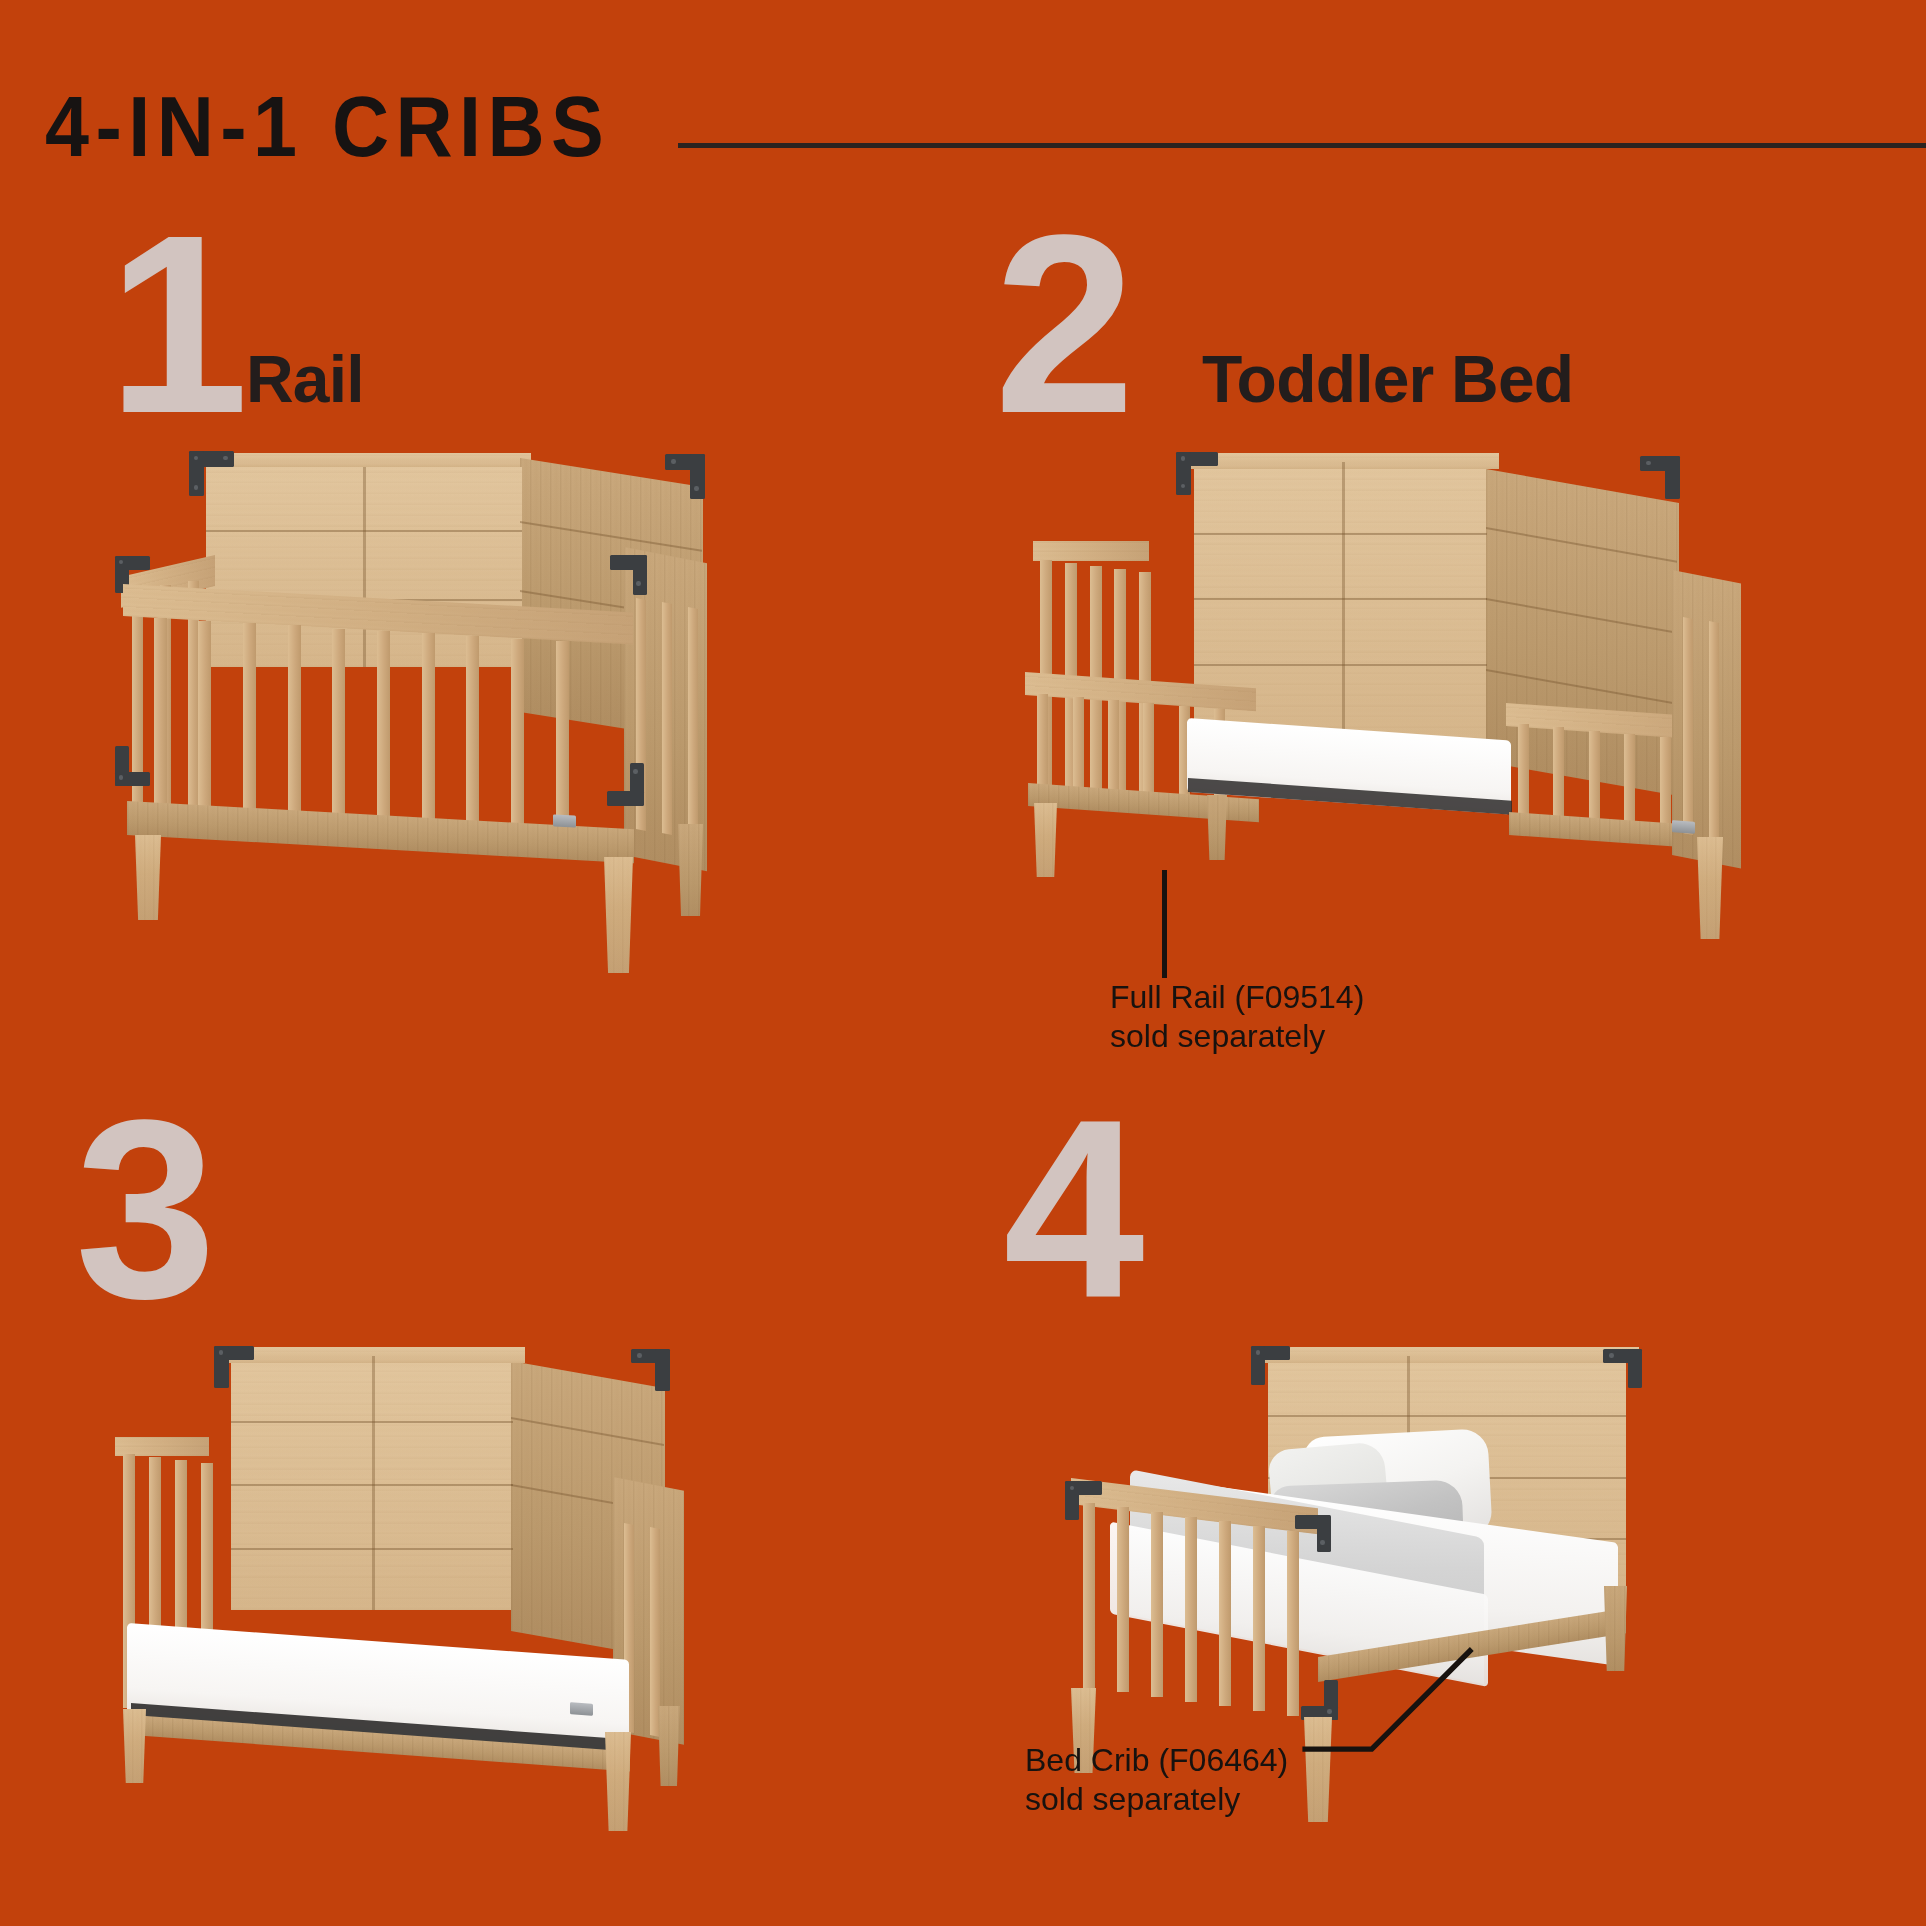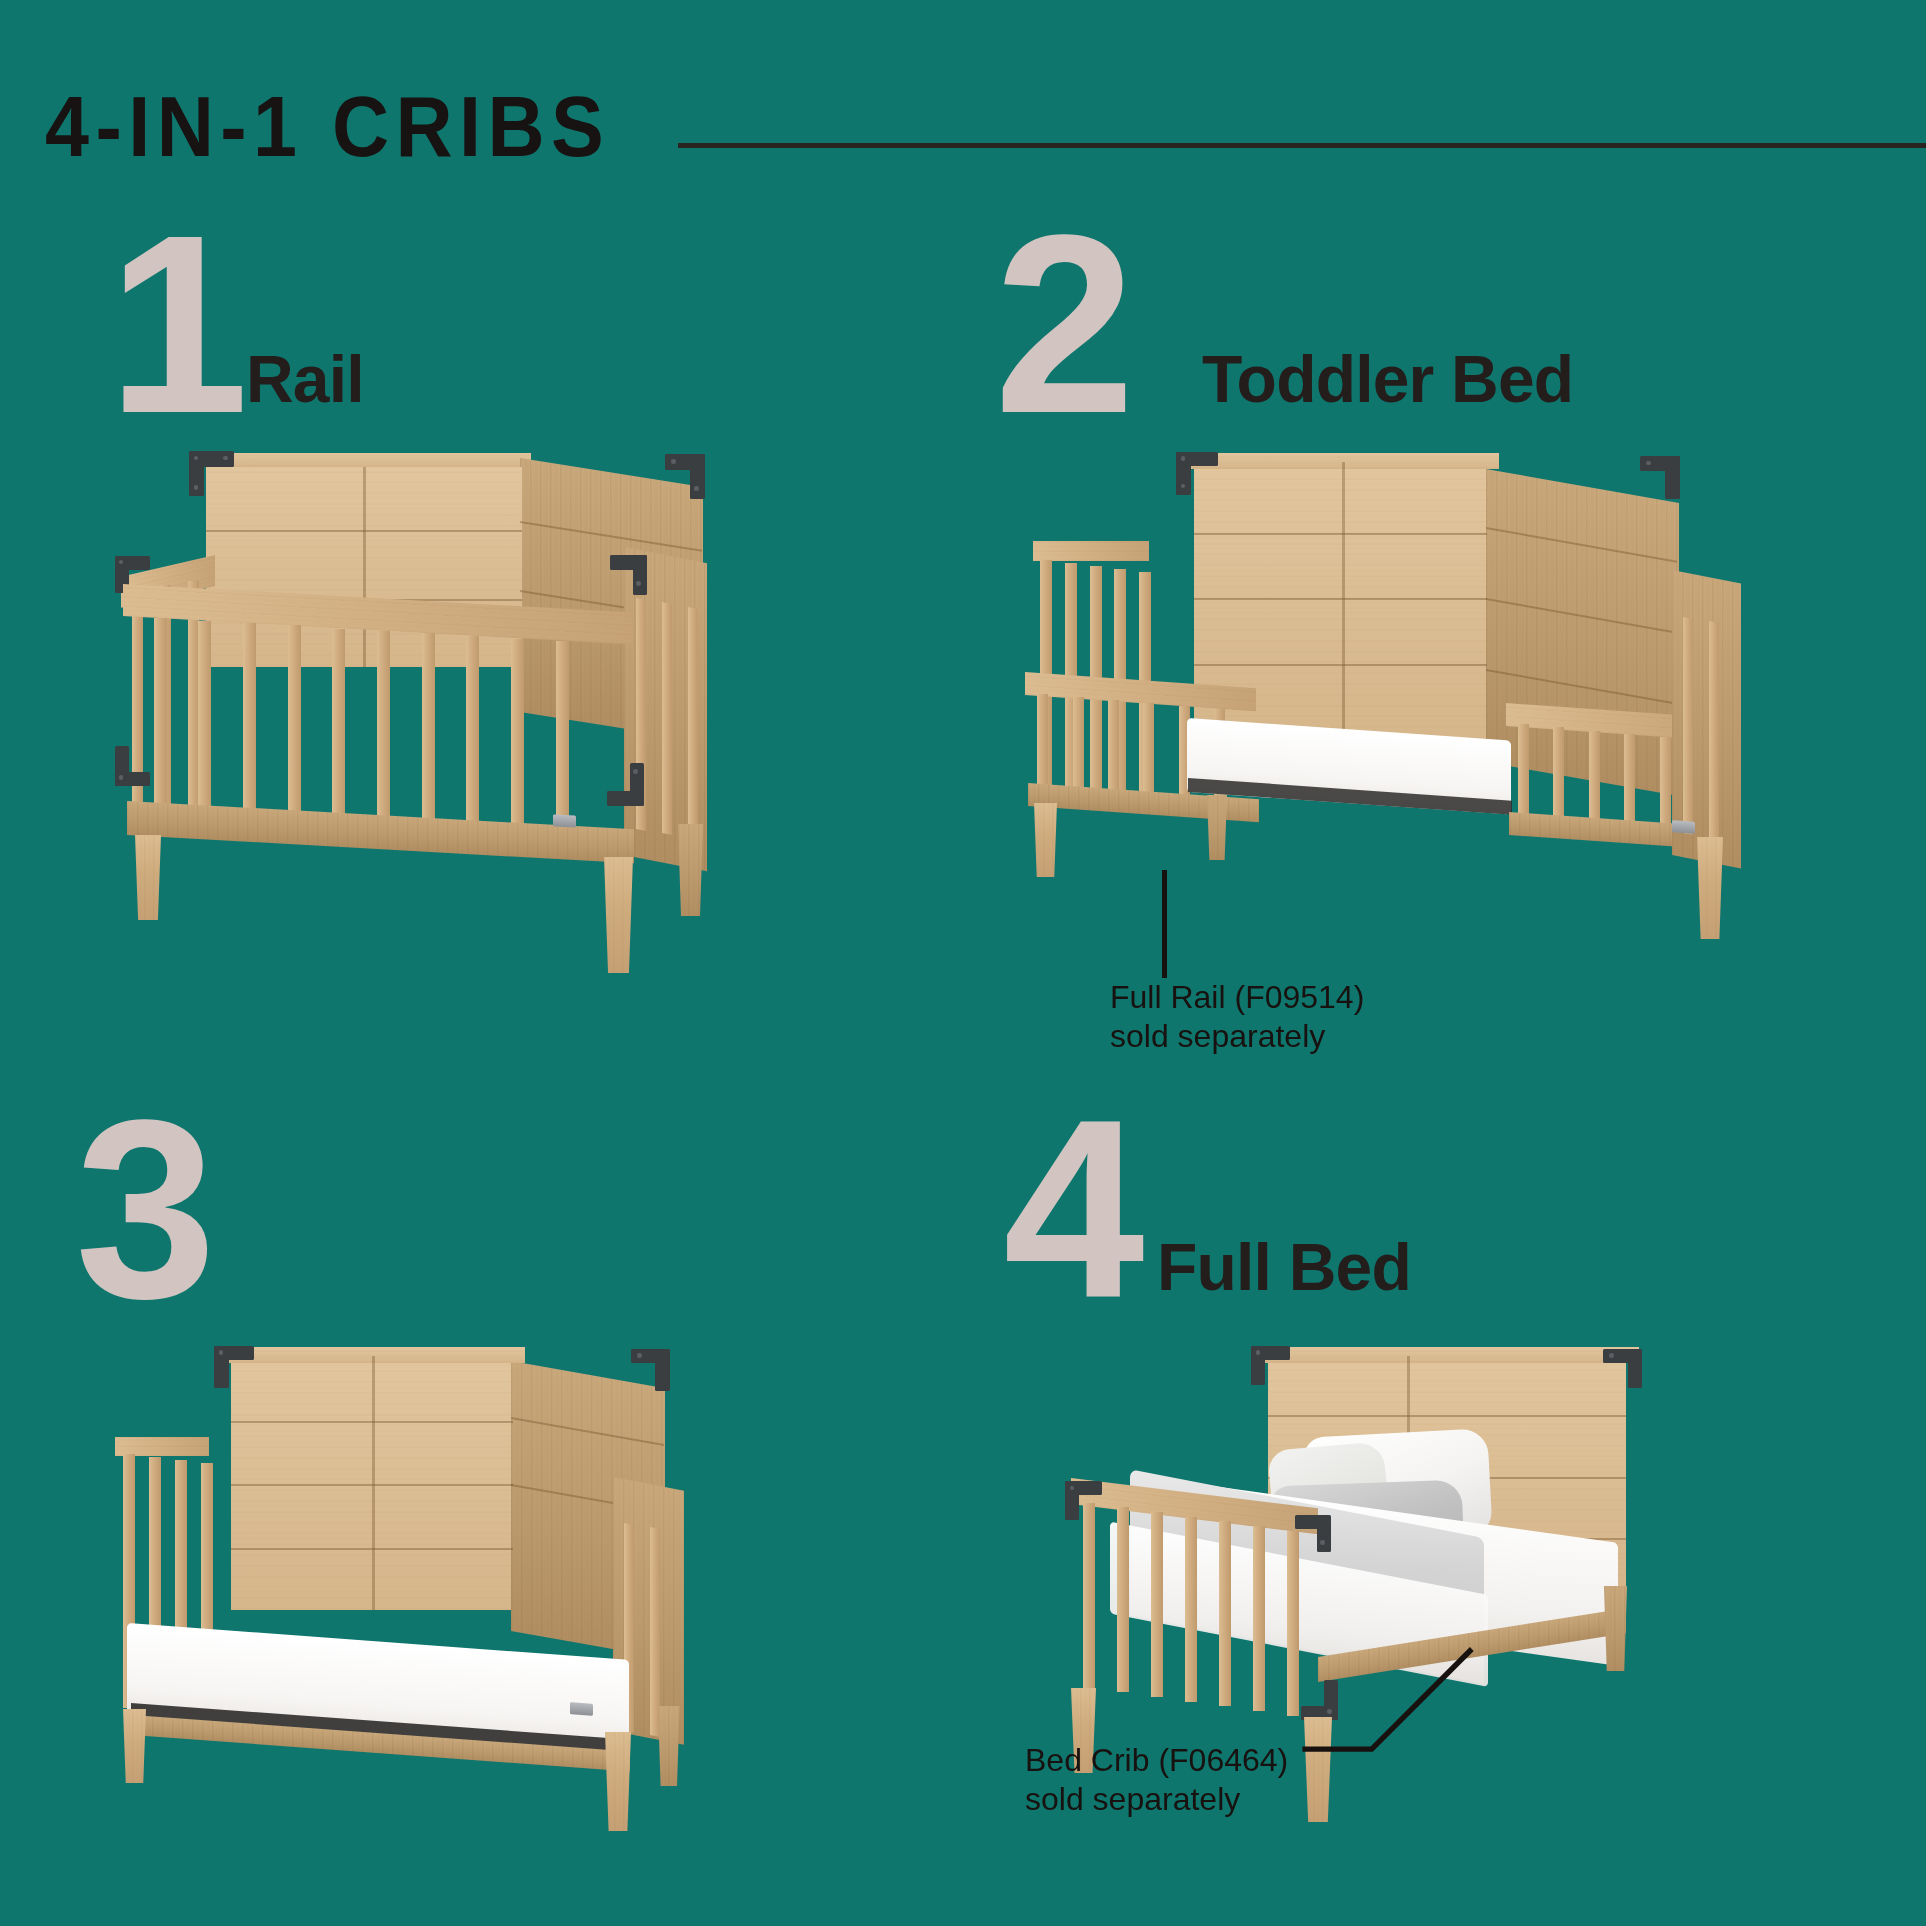--- a/index.html
+++ b/index.html
@@ -10,21 +10,21 @@
     height: 1926px;
     background: #ebe6e3;
     font-family: "Liberation Sans", sans-serif;
     overflow: hidden;
   }
 
   #stage {
     position: relative;
     width: 1926px;
     height: 1926px;
-    background: #0f766e;
+    background: #c2410c;
   }
 
   
   .header { position: absolute; left: 0; top: 0; width: 1926px; height: 231px; }
 
   .page-title {
     position: absolute;
     left: 45px;
     top: 83px;
     font-size: 86px;
@@ -413,21 +413,20 @@
       <div class="leg wood" style="left:31px;top:368px;width:23px;height:74px;clip-path:polygon(0 0,100% 0,88% 100%,12% 100%);"></div>
       <div class="leg wood" style="left:513px;top:391px;width:26px;height:99px;clip-path:polygon(0 0,100% 0,86% 100%,14% 100%);"></div>
       <div class="leg wood wood-dark" style="left:566px;top:365px;width:21.6px;height:80px;clip-path:polygon(0 0,100% 0,88% 100%,12% 100%);"></div>
 
       <div class="brand-plate" style="left:478px;top:362px;transform:skewY(4.2deg);"></div>
     </div>
   </div>
 
   <div class="panel" id="panel-4">
     <div class="panel-number">4</div>
-    <div class="panel-title">Full Bed</div>
 
     <div class="scene">
 
       <div class="wood wood-light" style="left:274px;top:15.4px;width:358px;height:231px;"></div>
       <div class="wood wood-light" style="left:264px;top:6.2px;width:381px;height:15.4px;"></div>
       <div class="seam" style="left:274px;top:74px;width:358px;"></div>
       <div class="seam" style="left:274px;top:136px;width:358px;"></div>
       <div class="seam" style="left:274px;top:197px;width:358px;"></div>
       <div class="seam-v" style="left:413px;top:15.4px;height:231px;"></div>
 

